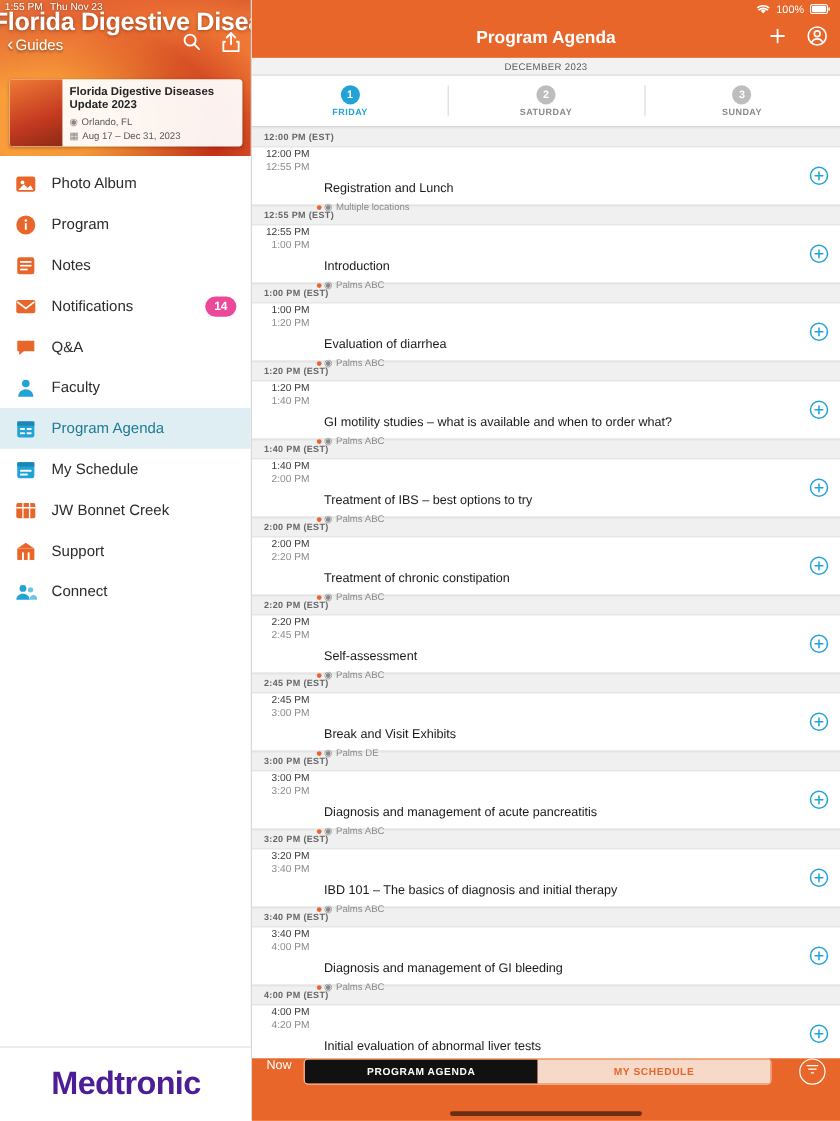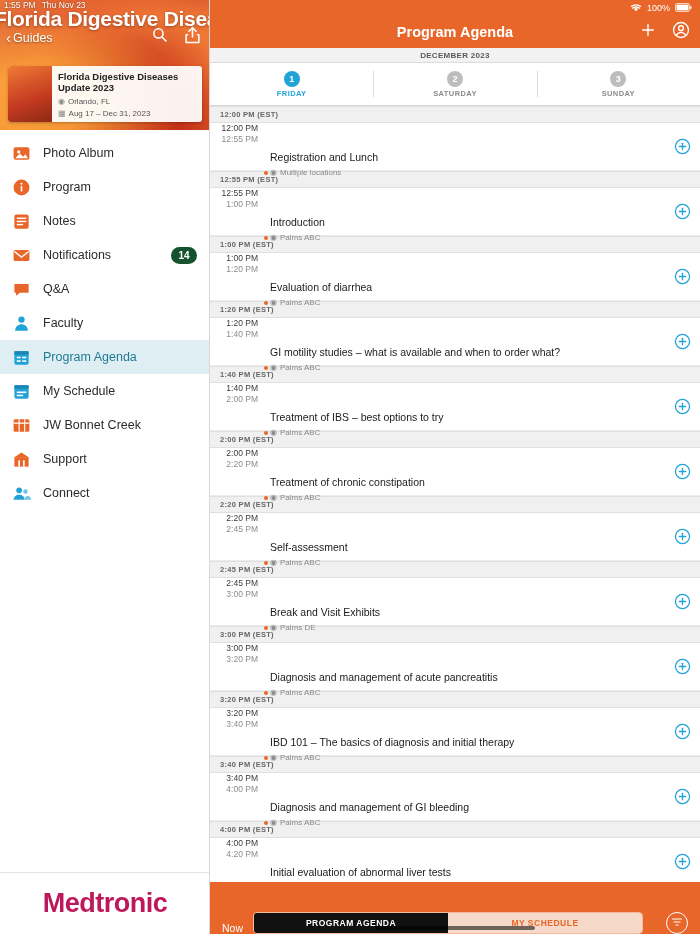--- a/index.html
+++ b/index.html
@@ -82,31 +82,31 @@
   .sb-menu { padding-top: 6px; }
   .sb-item {
     height: 34px; display: flex; align-items: center; gap: 12px;
     padding: 0 12px; cursor: default;
   }
   .sb-item.active { background: #dfeef3; }
   .sb-item-label { font-size: 12.5px; color: #2b2b2b; }
   .sb-item.active .sb-item-label { color: #1f7b93; }
   .sb-ico { width: 19px; height: 19px; flex: 0 0 19px; display: block; }
   .sb-badge {
-    margin-left: auto; background: #14532d; color: #fff;
+    margin-left: auto; background: #ec4899; color: #fff;
     font-size: 10px; font-weight: bold; border-radius: 9px;
     min-width: 26px; height: 17px; line-height: 17px; text-align: center; padding: 0 5px;
   }
   .sb-sponsor {
     position: absolute; bottom: 0; left: 0; width: 210px; height: 62px;
     background: #ffffff; border-top: 1px solid #e2e2e2;
     display: flex; align-items: center; justify-content: center;
   }
   .sb-sponsor-text {
-    font-size: 27px; font-weight: bold; color: #be185d;
+    font-size: 27px; font-weight: bold; color: #4c1d95;
     letter-spacing: -0.5px;
   }
 
   
   .main { width: 490px; height: 934px; position: relative; background: #f97316; }
   .m-statusbar {
     height: 16px; background: #e8662a; color: #fff; font-size: 9px;
     display: flex; align-items: center; justify-content: flex-end;
     gap: 5px; padding-right: 8px;
   }
@@ -115,21 +115,21 @@
     display: flex; align-items: center; justify-content: center;
     position: relative;
   }
   .m-title { font-size: 14.5px; font-weight: bold; }
   .m-nav-right { position: absolute; right: 10px; top: 0; height: 32px; display: flex; align-items: center; gap: 16px; }
 
   .m-monthbar {
     height: 15px; background: #f2f2f2; border-bottom: 1px solid #dcdcdc;
     display: flex; align-items: center; justify-content: center;
   }
-  .m-monthbar span { font-size: 8px; font-weight: bold; color: #5a5a5a; letter-spacing: .3px; }
+  .m-monthbar span { font-size: 8px; font-weight: normal; color: #5a5a5a; letter-spacing: .3px; }
 
   .m-days {
     height: 43px; background: #ffffff; display: flex;
     border-bottom: 1px solid #d6d6d6;
   }
   .m-day {
     flex: 1; display: flex; flex-direction: column; align-items: center; justify-content: center; gap: 2px;
     position: relative;
   }
   .m-day + .m-day:before {
@@ -170,21 +170,21 @@
   .m-rowbody { flex: 1; min-width: 0; padding-left: 4px; margin-top: 28px; }
   .m-rowtitle {
     font-size: 10.5px; color: #1a1a1a; line-height: 1.25;
     white-space: nowrap; overflow: hidden; text-overflow: ellipsis;
   }
   .m-rowloc { font-size: 8px; color: #8a8a8a; margin-top: 4px; display: flex; align-items: center; gap: 3px; }
   .m-plus { width: 20px; flex: 0 0 20px; display: flex; align-items: center; justify-content: center; }
 
   .m-toolbar {
     position: absolute; bottom: 0; left: 0; width: 490px; height: 52px;
-    background: #e8662a; display: flex; align-items: flex-end; padding: 0 12px; gap: 10px;
+    background: #e8662a; display: flex; align-items: flex-start; padding: 0 12px; gap: 10px;
   }
   .m-now { color: #fff; font-size: 10.5px; }
   .m-seg {
     flex: 1; height: 22px; border-radius: 4px; overflow: hidden;
     display: flex; border: 1px solid rgba(255,255,255,.55); max-width: 390px;
   }
   .m-seg-btn {
     flex: 1; display: flex; align-items: center; justify-content: center;
     font-size: 8.5px; font-weight: bold; letter-spacing: .5px;
     color: #e8662a; background: #f6d9c9;

